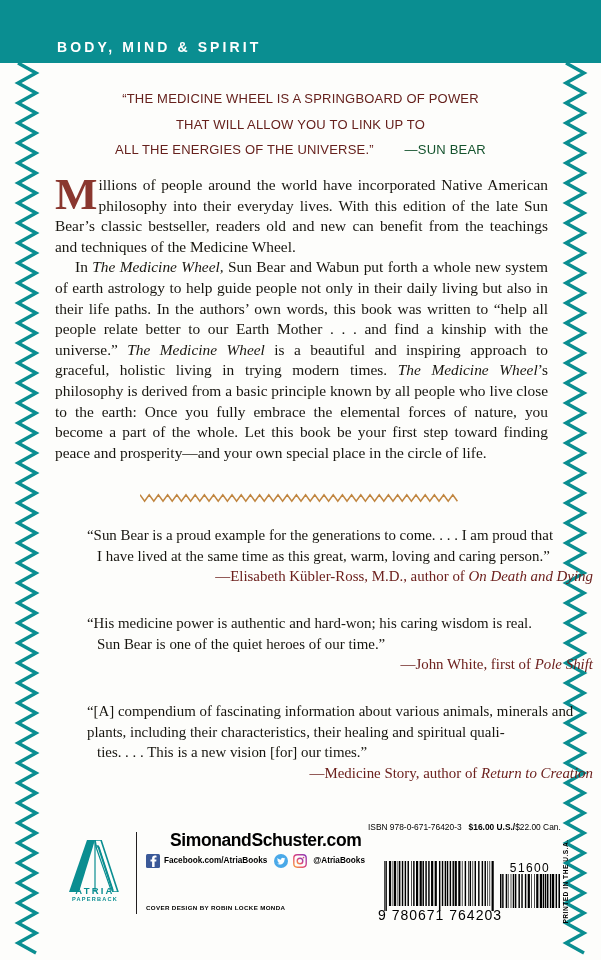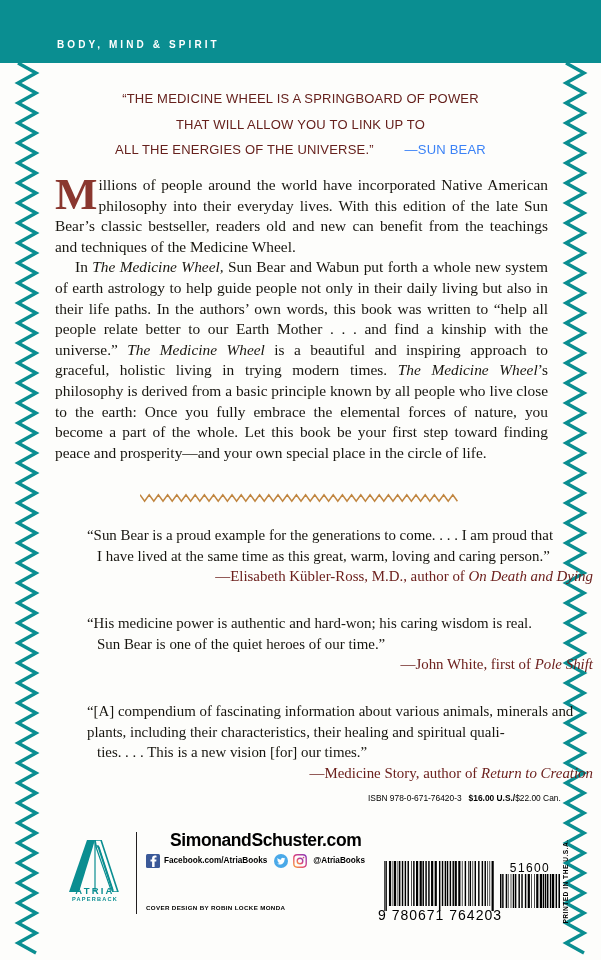--- a/index.html
+++ b/index.html
@@ -30,21 +30,21 @@
     width: 601px;
     height: 63px;
     background: #0a8e91;
   }
   #category-label {
     position: absolute;
     left: 57px;
     top: 39px;
     font-family: "Liberation Sans", sans-serif;
     font-weight: bold;
-    font-size: 10px;
+    font-size: 14px;
     letter-spacing: 3.1px;
     color: #ffffff;
     white-space: nowrap;
   }
 
   
   .zigzag {
     position: absolute;
     top: 63px;
     width: 26px;
@@ -59,21 +59,21 @@
     left: 40px;
     top: 86px;
     width: 521px;
     text-align: center;
     font-family: "Liberation Sans", sans-serif;
     font-size: 13px;
     line-height: 25.5px;
     letter-spacing: 0.2px;
     color: #66211d;
   }
-  #pull-quote .attrib { color: #3b82f6; white-space: nowrap; margin-left: 27px; }
+  #pull-quote .attrib { color: #14532d; white-space: nowrap; margin-left: 27px; }
 
   
   #blurb-body {
     position: absolute;
     left: 55px;
     top: 175px;
     width: 493px;
     font-size: 15.4px;
     line-height: 20.6px;
     color: #17150f;
@@ -205,21 +205,21 @@
     font-size: 6.2px;
     letter-spacing: 0.35px;
     color: #000000;
     white-space: nowrap;
   }
 
   
   #isbn-line {
     position: absolute;
     left: 368px;
-    top: 793px;
+    top: 822px;
     font-family: "Liberation Sans", sans-serif;
     font-size: 8.4px;
     color: #000000;
     white-space: nowrap;
   }
   #isbn-line .price { font-weight: bold; }
   #barcode-main {
     position: absolute;
     left: 384px;
     top: 861px;

